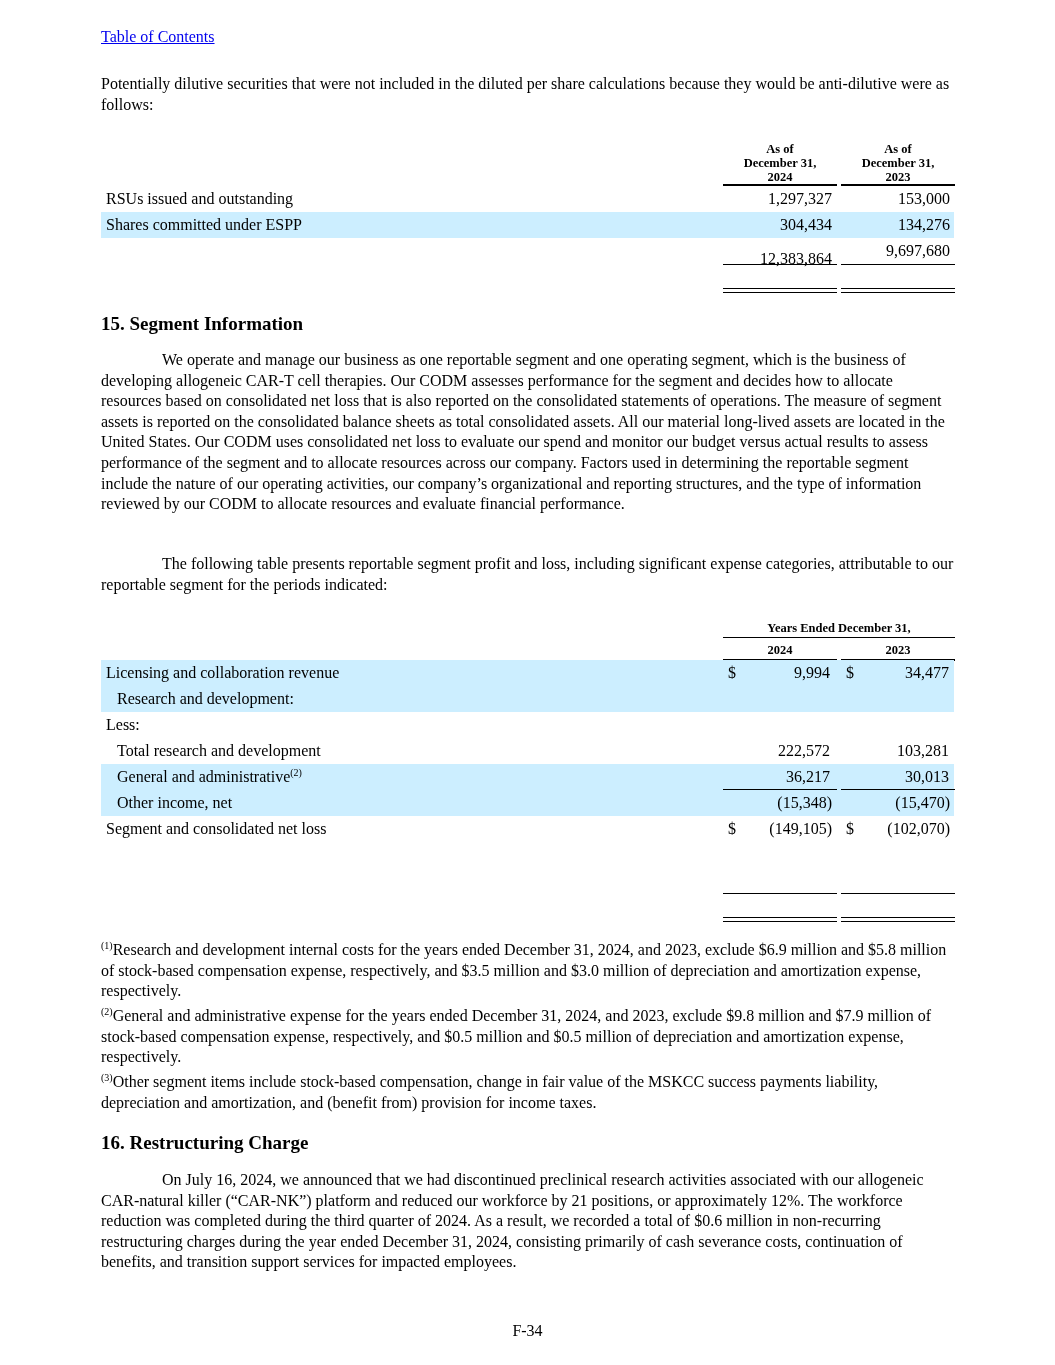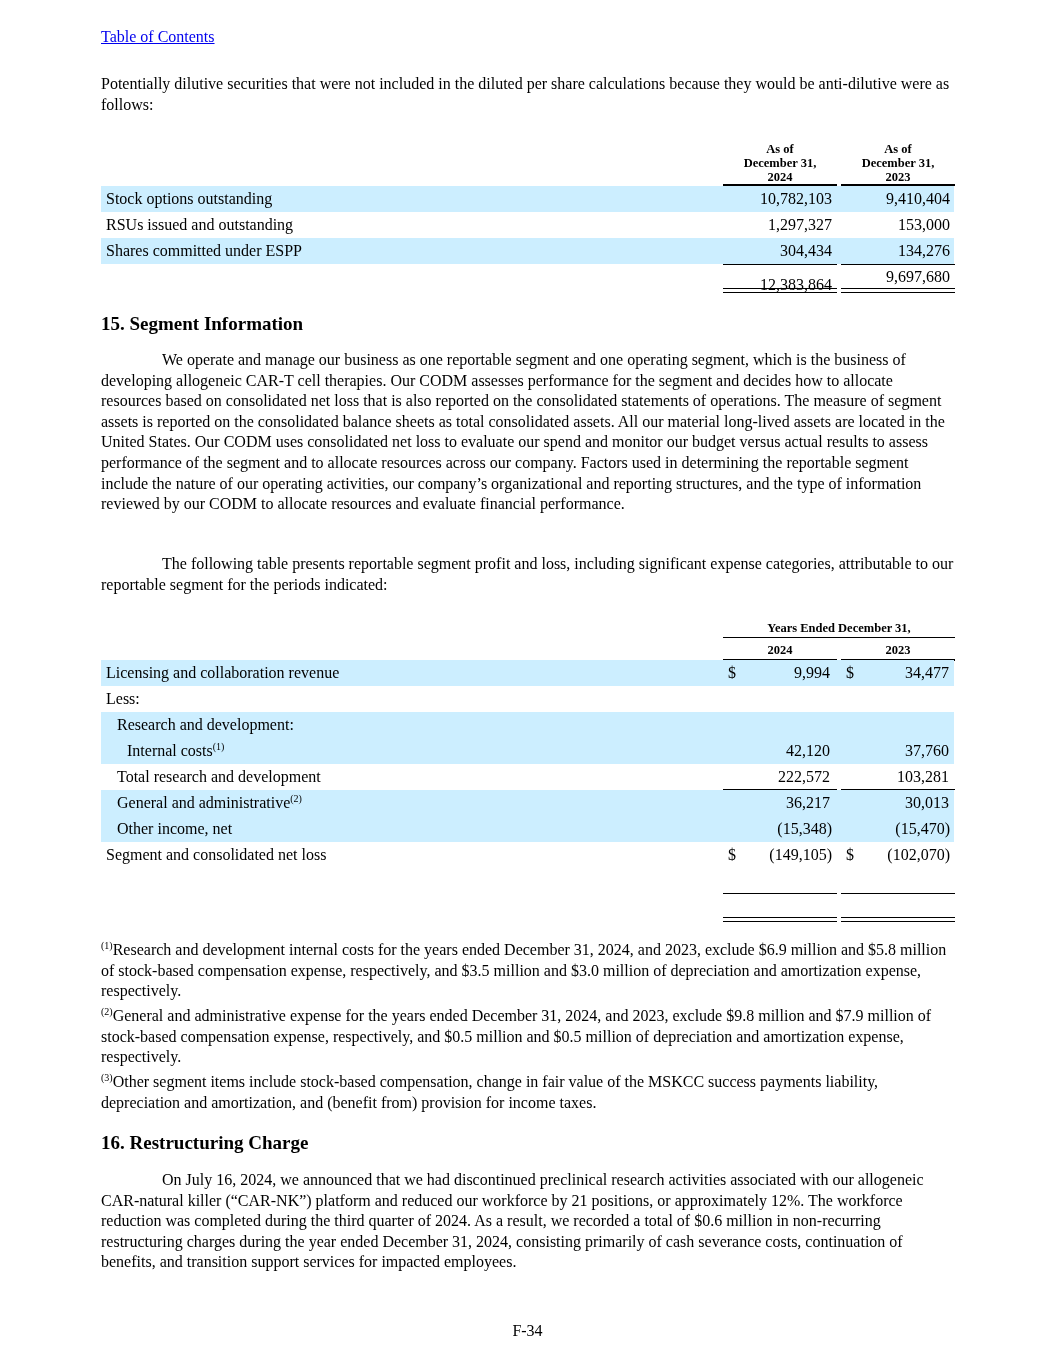--- a/index.html
+++ b/index.html
@@ -53,25 +53,20 @@
     </div>
     <div class="hdr" style="left:740px; width:114px; top:2px;">
       <div>As of</div>
       <div>December 31,</div>
       <div>2023</div>
     </div>
     <div class="rule" style="left:622px; width:114px; top:44px;"></div>
     <div class="rule" style="left:740px; width:114px; top:44px;"></div>
 
     <div style="position:absolute; top:46px; left:0; width:853px;">
-      <div class="row shaded">
-        <span class="label">Stock options outstanding</span>
-        <span class="cell" style="right:122px;">10,782,103</span>
-        <span class="cell" style="right:4px;">9,410,404</span>
-      </div>
       <div class="row">
         <span class="label">RSUs issued and outstanding</span>
         <span class="cell" style="right:122px;">1,297,327</span>
         <span class="cell" style="right:4px;">153,000</span>
       </div>
       <div class="row shaded">
         <span class="label">Shares committed under ESPP</span>
         <span class="cell" style="right:122px;">304,434</span>
         <span class="cell" style="right:4px;">134,276</span>
       </div>
@@ -100,30 +95,25 @@
     <div class="rule" style="left:740px; width:114px; top:41px;"></div>
 
     <div style="position:absolute; top:42px; left:0; width:853px;">
       <div class="row shaded">
         <span class="label">Licensing and collaboration revenue</span>
         <span class="cur" style="left:627px;">$</span>
         <span class="cell" style="right:124px;">9,994</span>
         <span class="cur" style="left:745px;">$</span>
         <span class="cell" style="right:5px;">34,477</span>
       </div>
-      <div class="row">
-        <span class="label">Less:</span>
-      </div>
       <div class="row shaded">
         <span class="label l1">Research and development:</span>
       </div>
-      <div class="row shaded">
-        <span class="label l2"><span>Internal costs</span><sup>(1)</sup></span>
-        <span class="cell" style="right:124px;">42,120</span>
-        <span class="cell" style="right:5px;">37,760</span>
+      <div class="row">
+        <span class="label">Less:</span>
       </div>
       <div class="row">
         <span class="label l1">Total research and development</span>
         <span class="cell" style="right:124px;">222,572</span>
         <span class="cell" style="right:5px;">103,281</span>
       </div>
       <div class="row shaded">
         <span class="label l1"><span>General and administrative</span><sup>(2)</sup></span>
         <span class="cell" style="right:124px;">36,217</span>
         <span class="cell" style="right:5px;">30,013</span>

